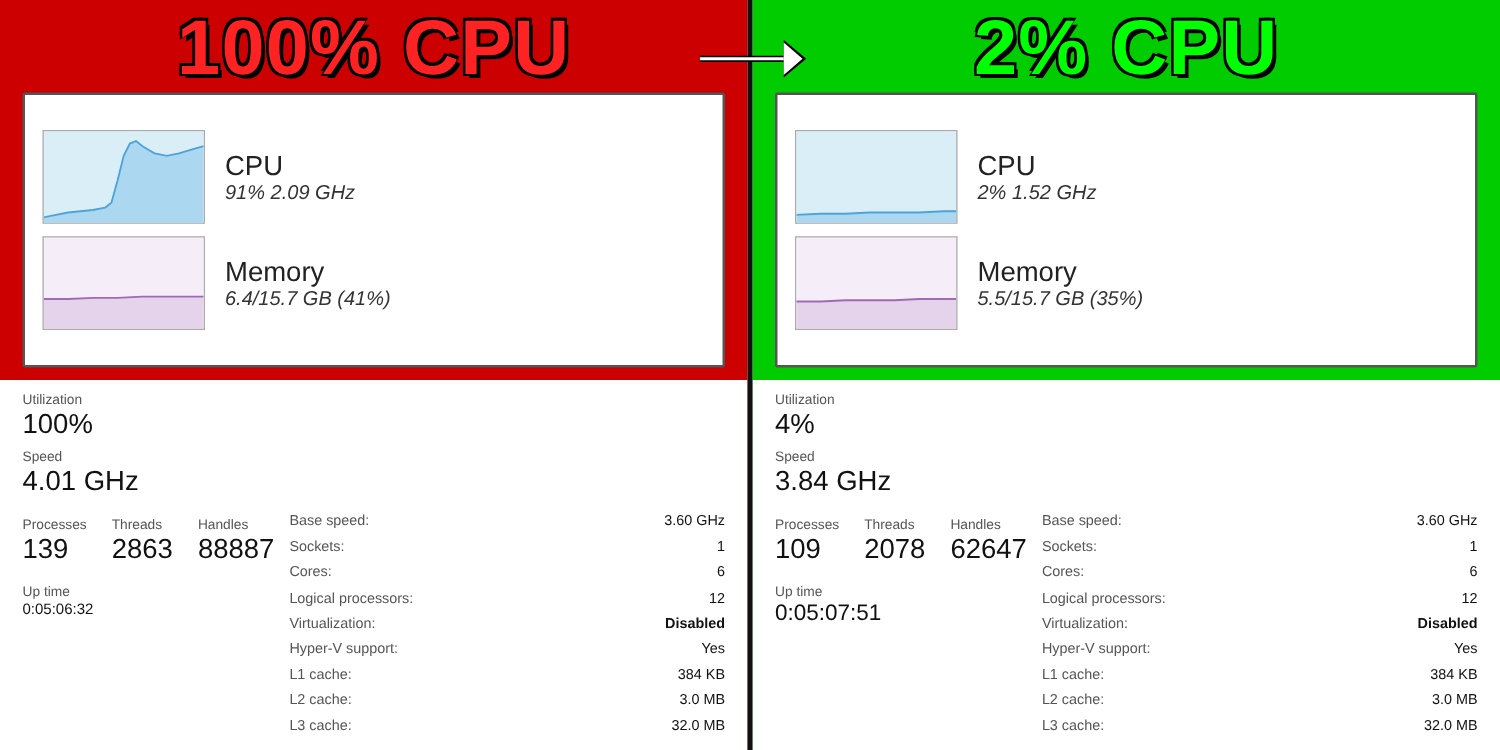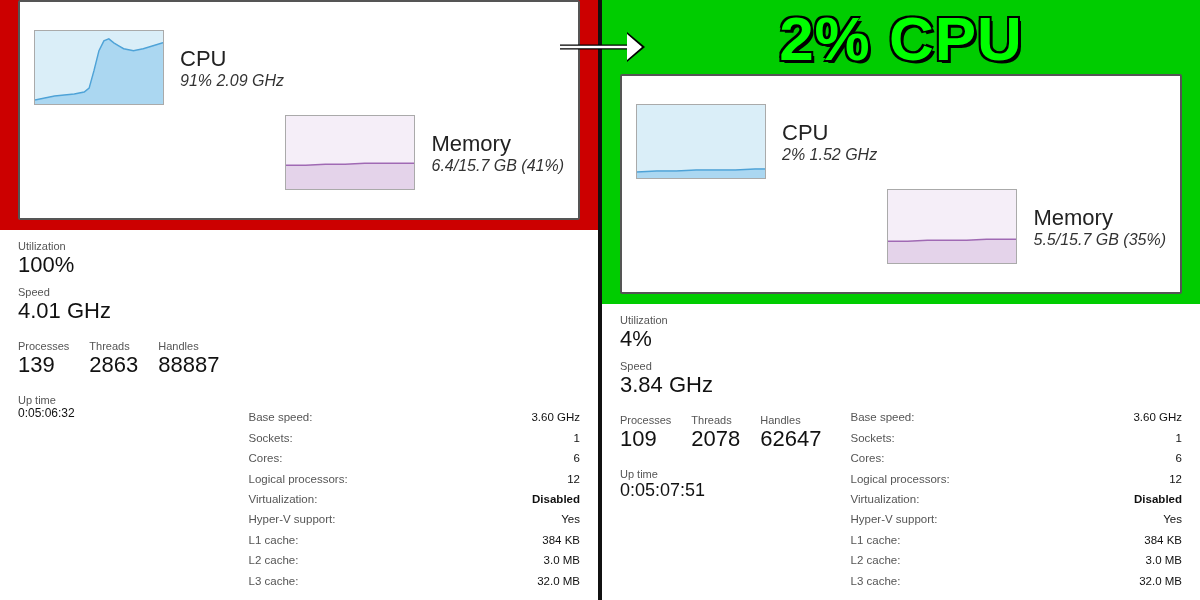--- a/index.html
+++ b/index.html
@@ -44,21 +44,20 @@
     }
 
     .tm-row {
       display: flex;
       align-items: center;
       margin-bottom: 10px;
     }
 
     .tm-row:last-child {
       margin-bottom: 0;
-      justify-content: flex-end;
     }
 
     .graph-box {
       width: 130px;
       height: 75px;
       border: 1px solid #aaa;
       background: #e8f4f8;
       margin-right: 16px;
       flex-shrink: 0;
       overflow: hidden;
@@ -80,21 +79,21 @@
       color: #333;
       font-style: italic;
     }
 
     
     .stats-section {
       background: white;
       flex: 1;
       padding: 10px 18px;
       display: flex;
-      gap: 29px;
+      gap: 12px;
     }
 
     .stats-left-col {
       flex: 0 0 200px;
     }
 
     .stats-right-col {
       flex: 1;
       display: flex;
       flex-direction: column;
@@ -162,20 +161,23 @@
       letter-spacing: 1px;
       text-shadow: 3px 3px 0 #000, -2px -2px 0 #000, 2px -2px 0 #000, -2px 2px 0 #000;
       line-height: 1;
     }
   </style>
 </head>
 <body>
 
 <div class="panel panel-left">
 
+  <div class="title-area">
+    <span class="big-title" style="color:#ff2222;">100% CPU</span>
+  </div>
 
   <div class="tm-card">
 
     <div class="tm-row">
       <div class="graph-box">
         <svg viewBox="0 0 130 75" xmlns="http://www.w3.org/2000/svg">
           <rect width="130" height="75" fill="#daeef8"></rect>
 
           <polyline points="0,70 10,68 20,66 30,65 40,64 50,62 55,58 60,40 65,20 70,10 75,8 80,12 85,15 90,18 100,20 110,18 120,15 130,12" fill="none" stroke="#4a9fd4" stroke-width="1.5"></polyline>
           <polygon points="0,75 0,70 10,68 20,66 30,65 40,64 50,62 55,58 60,40 65,20 70,10 75,8 80,12 85,15 90,18 100,20 110,18 120,15 130,12 130,75" fill="rgba(100,180,230,0.4)" stroke="none"></polygon>

